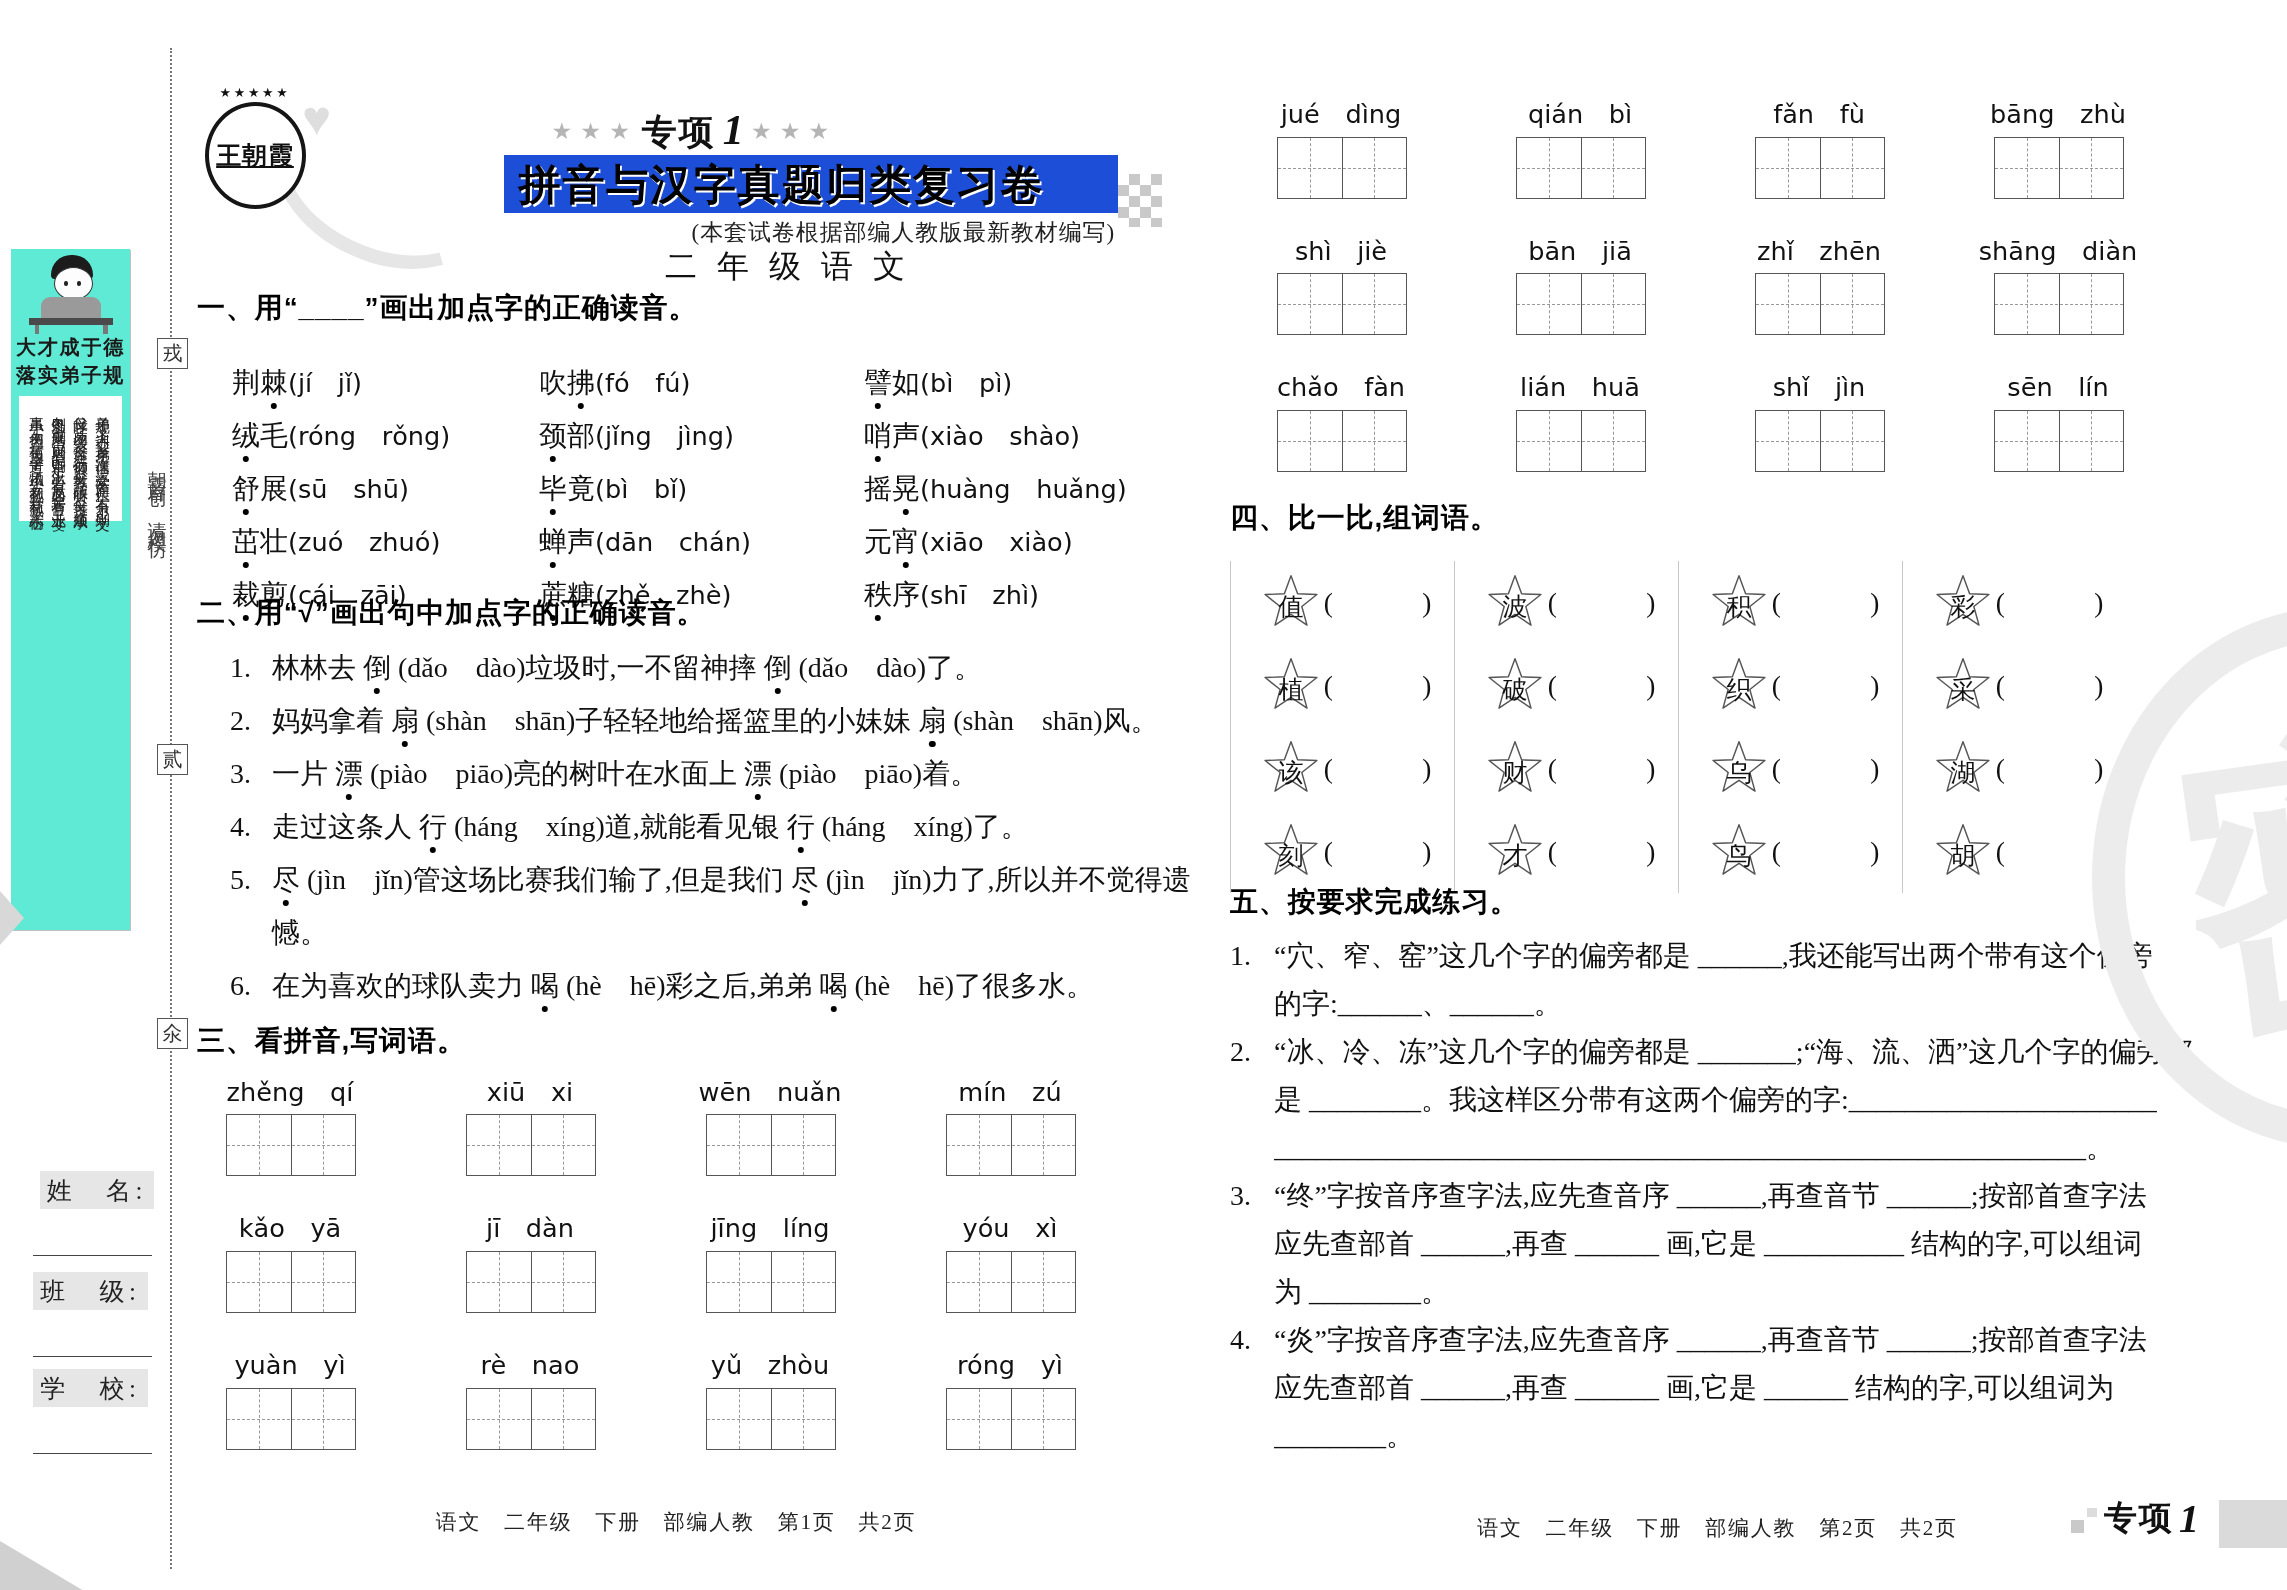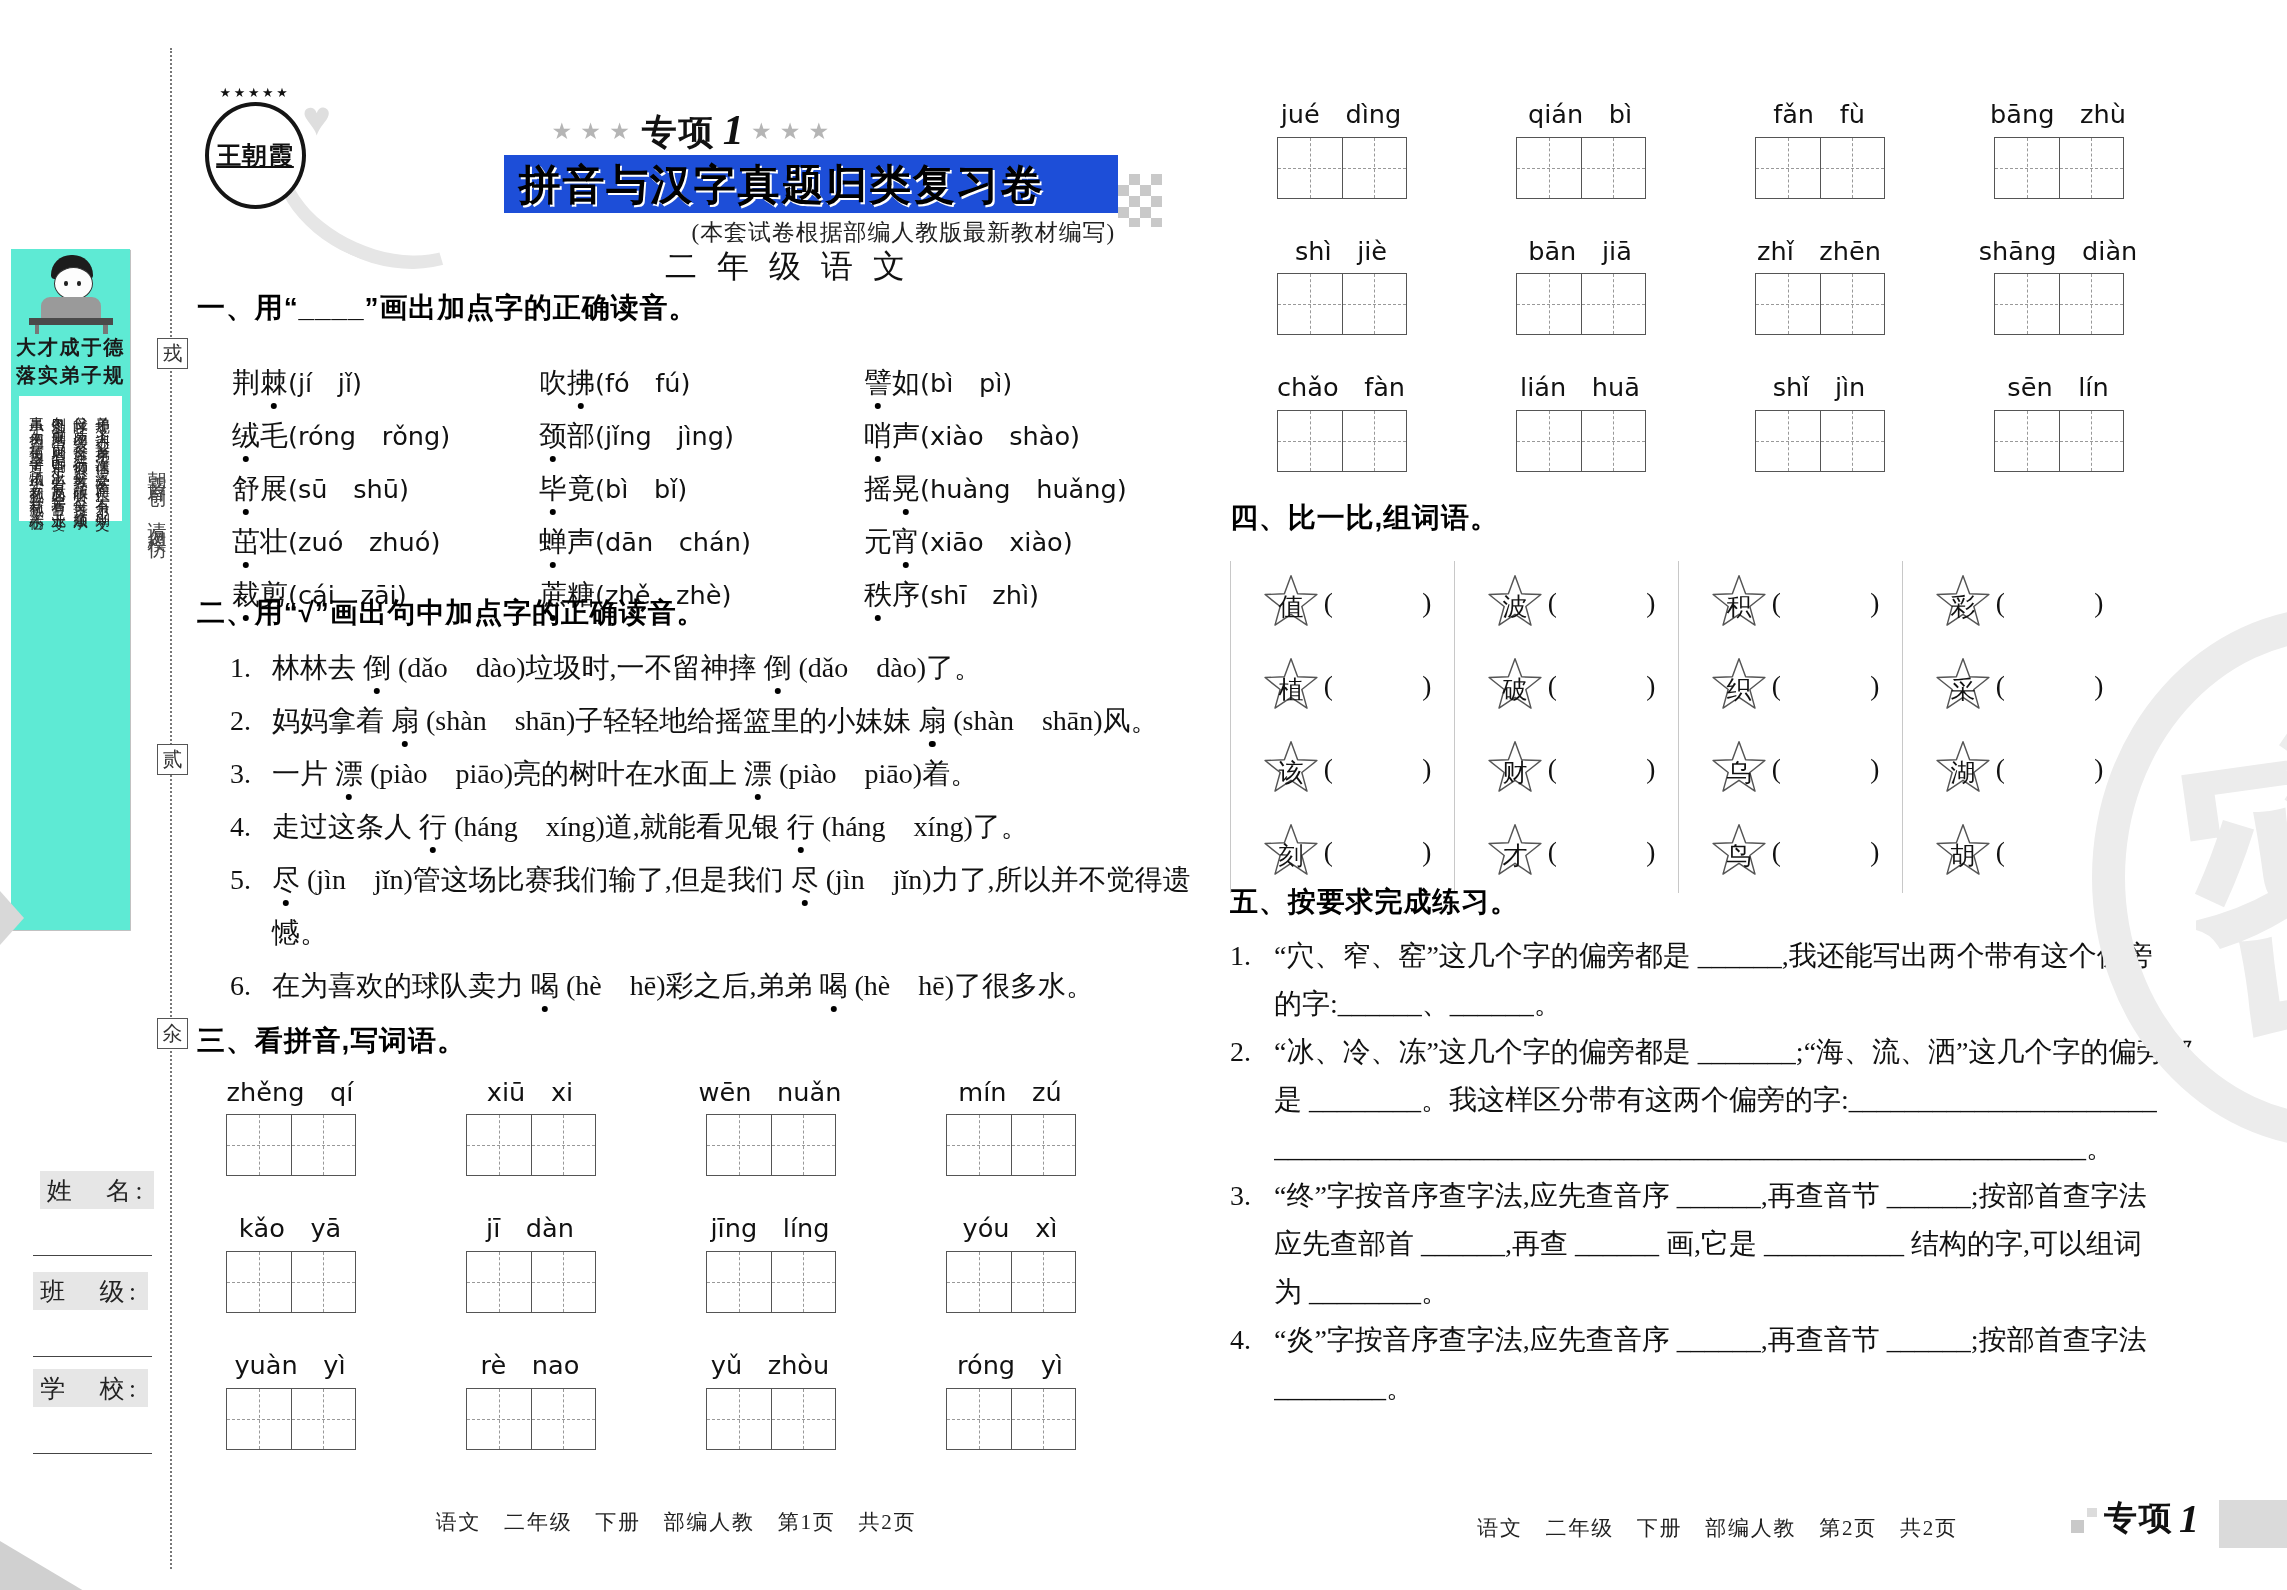--- a/index.html
+++ b/index.html
@@ -906,20 +906,21 @@
               <div class="s5line">为 ________。</div>
             </div>
         </div>
 
         <div class="s5item">
           <span class="s5num">4.</span>
           <div class="s5lines">
 
               <div class="s5line">“炎”字按音序查字法,应先查音序 ______,再查音节 ______;按部首查字法</div>
 
+              <div class="s5line">应先查部首 ______,再查 ______ 画,它是 ______ 结构的字,可以组词为</div>
 
               <div class="s5line">________。</div>
             </div>
         </div>
       </div>
   </div>
 
   <div id="watermark" class="abs">
     <span class="wchar">密</span>
   </div>

